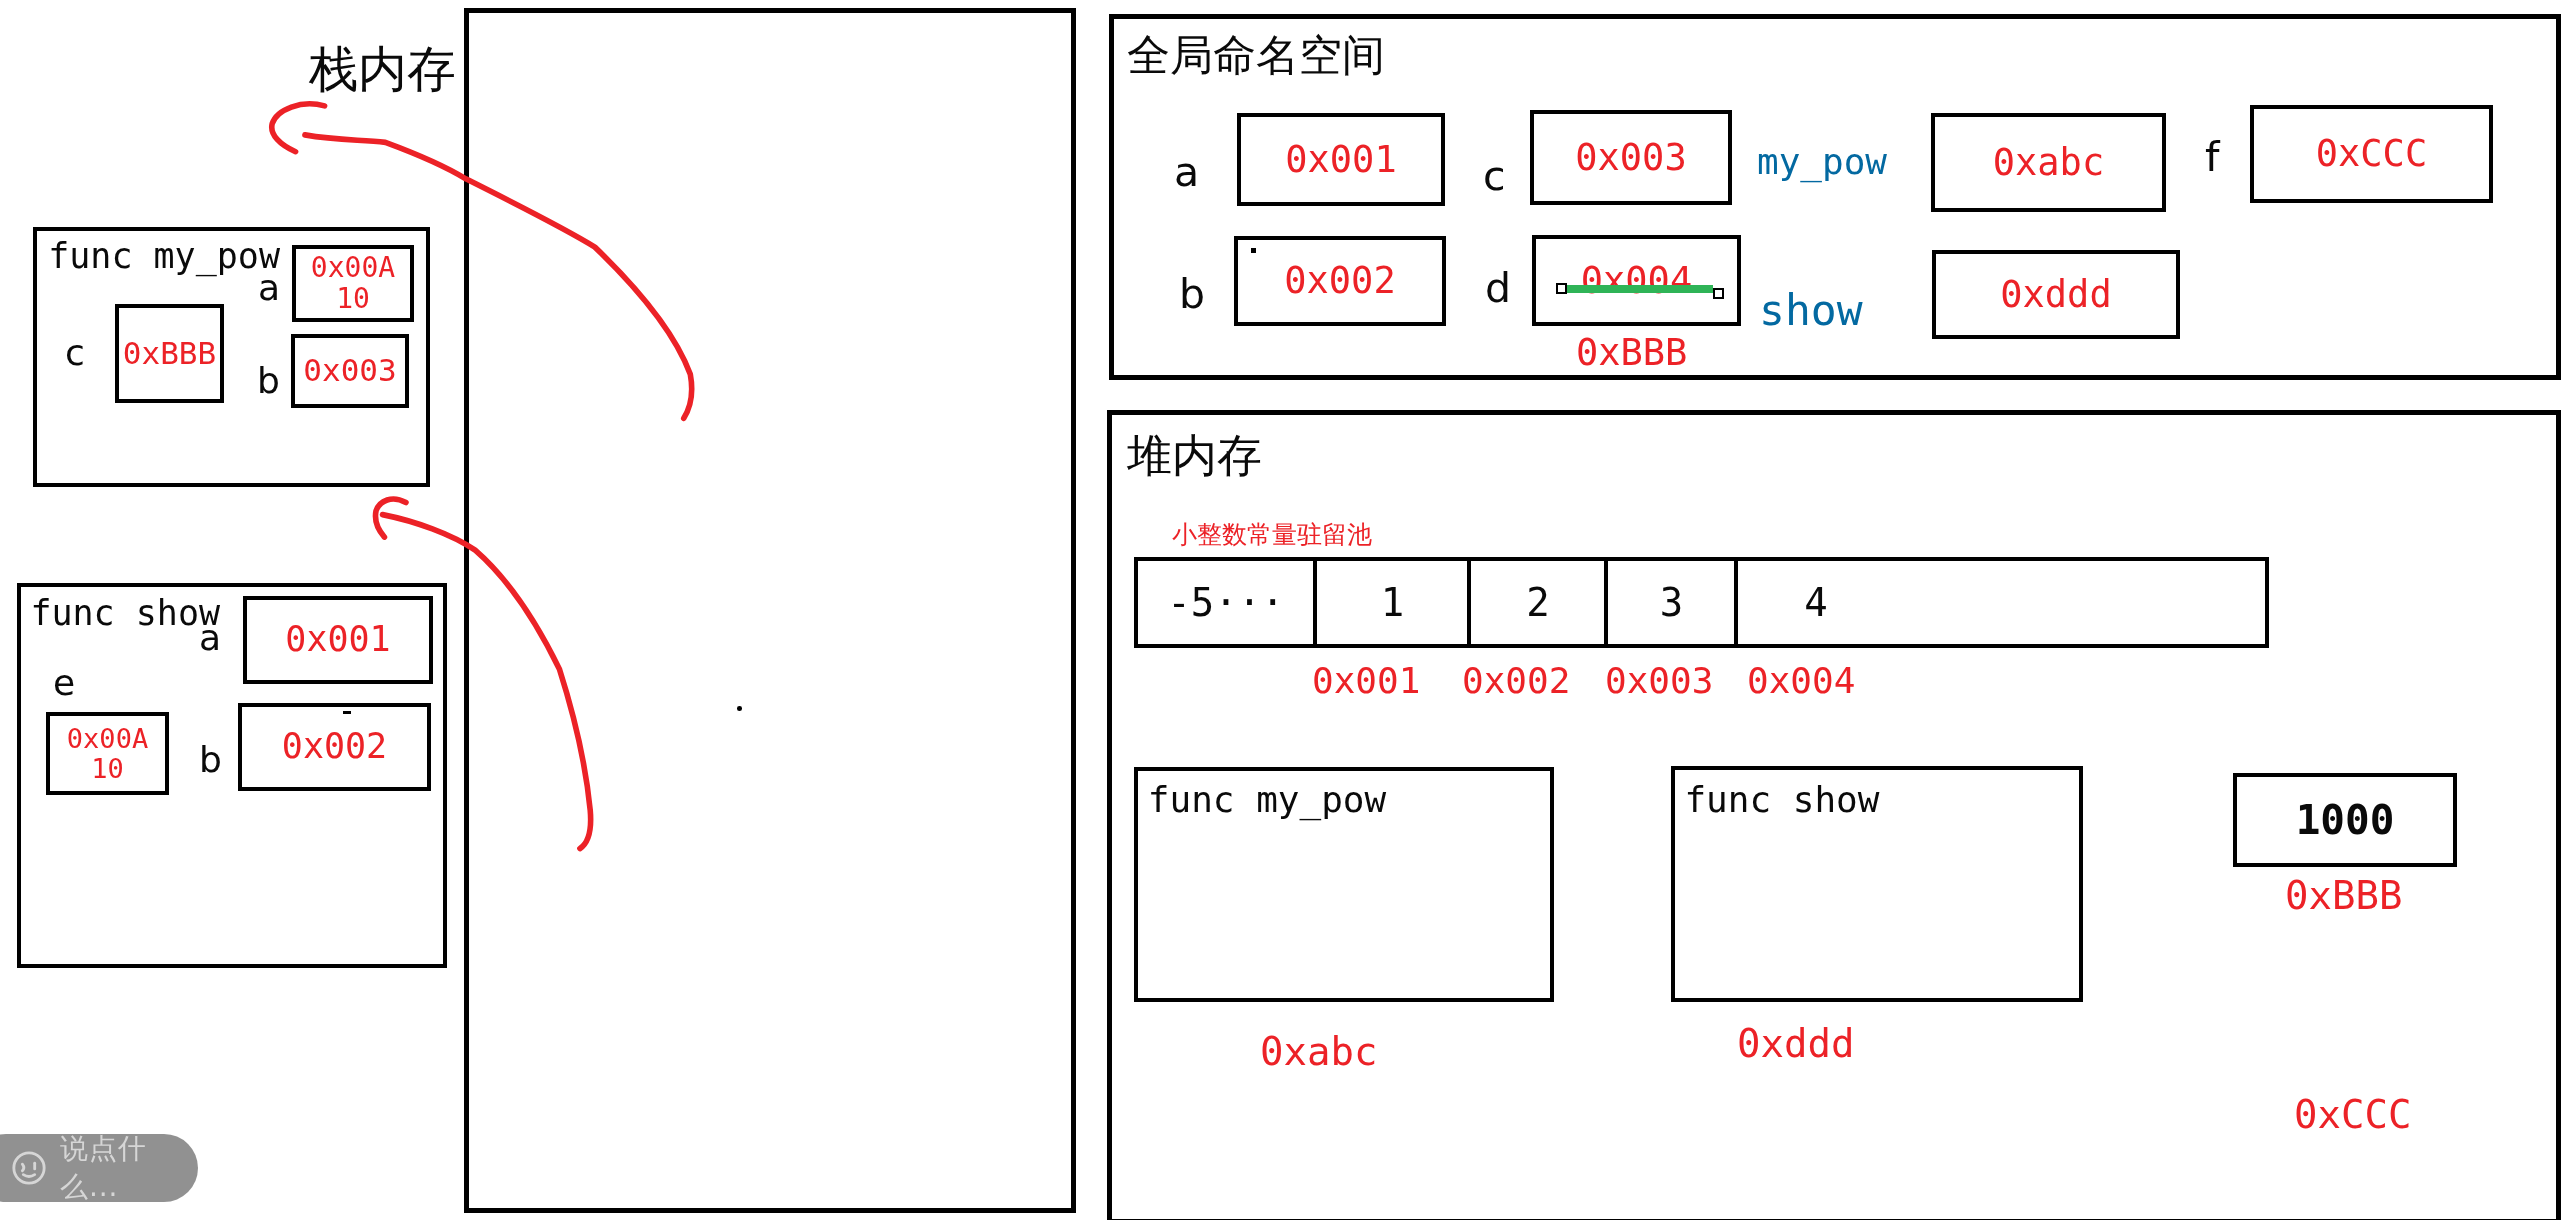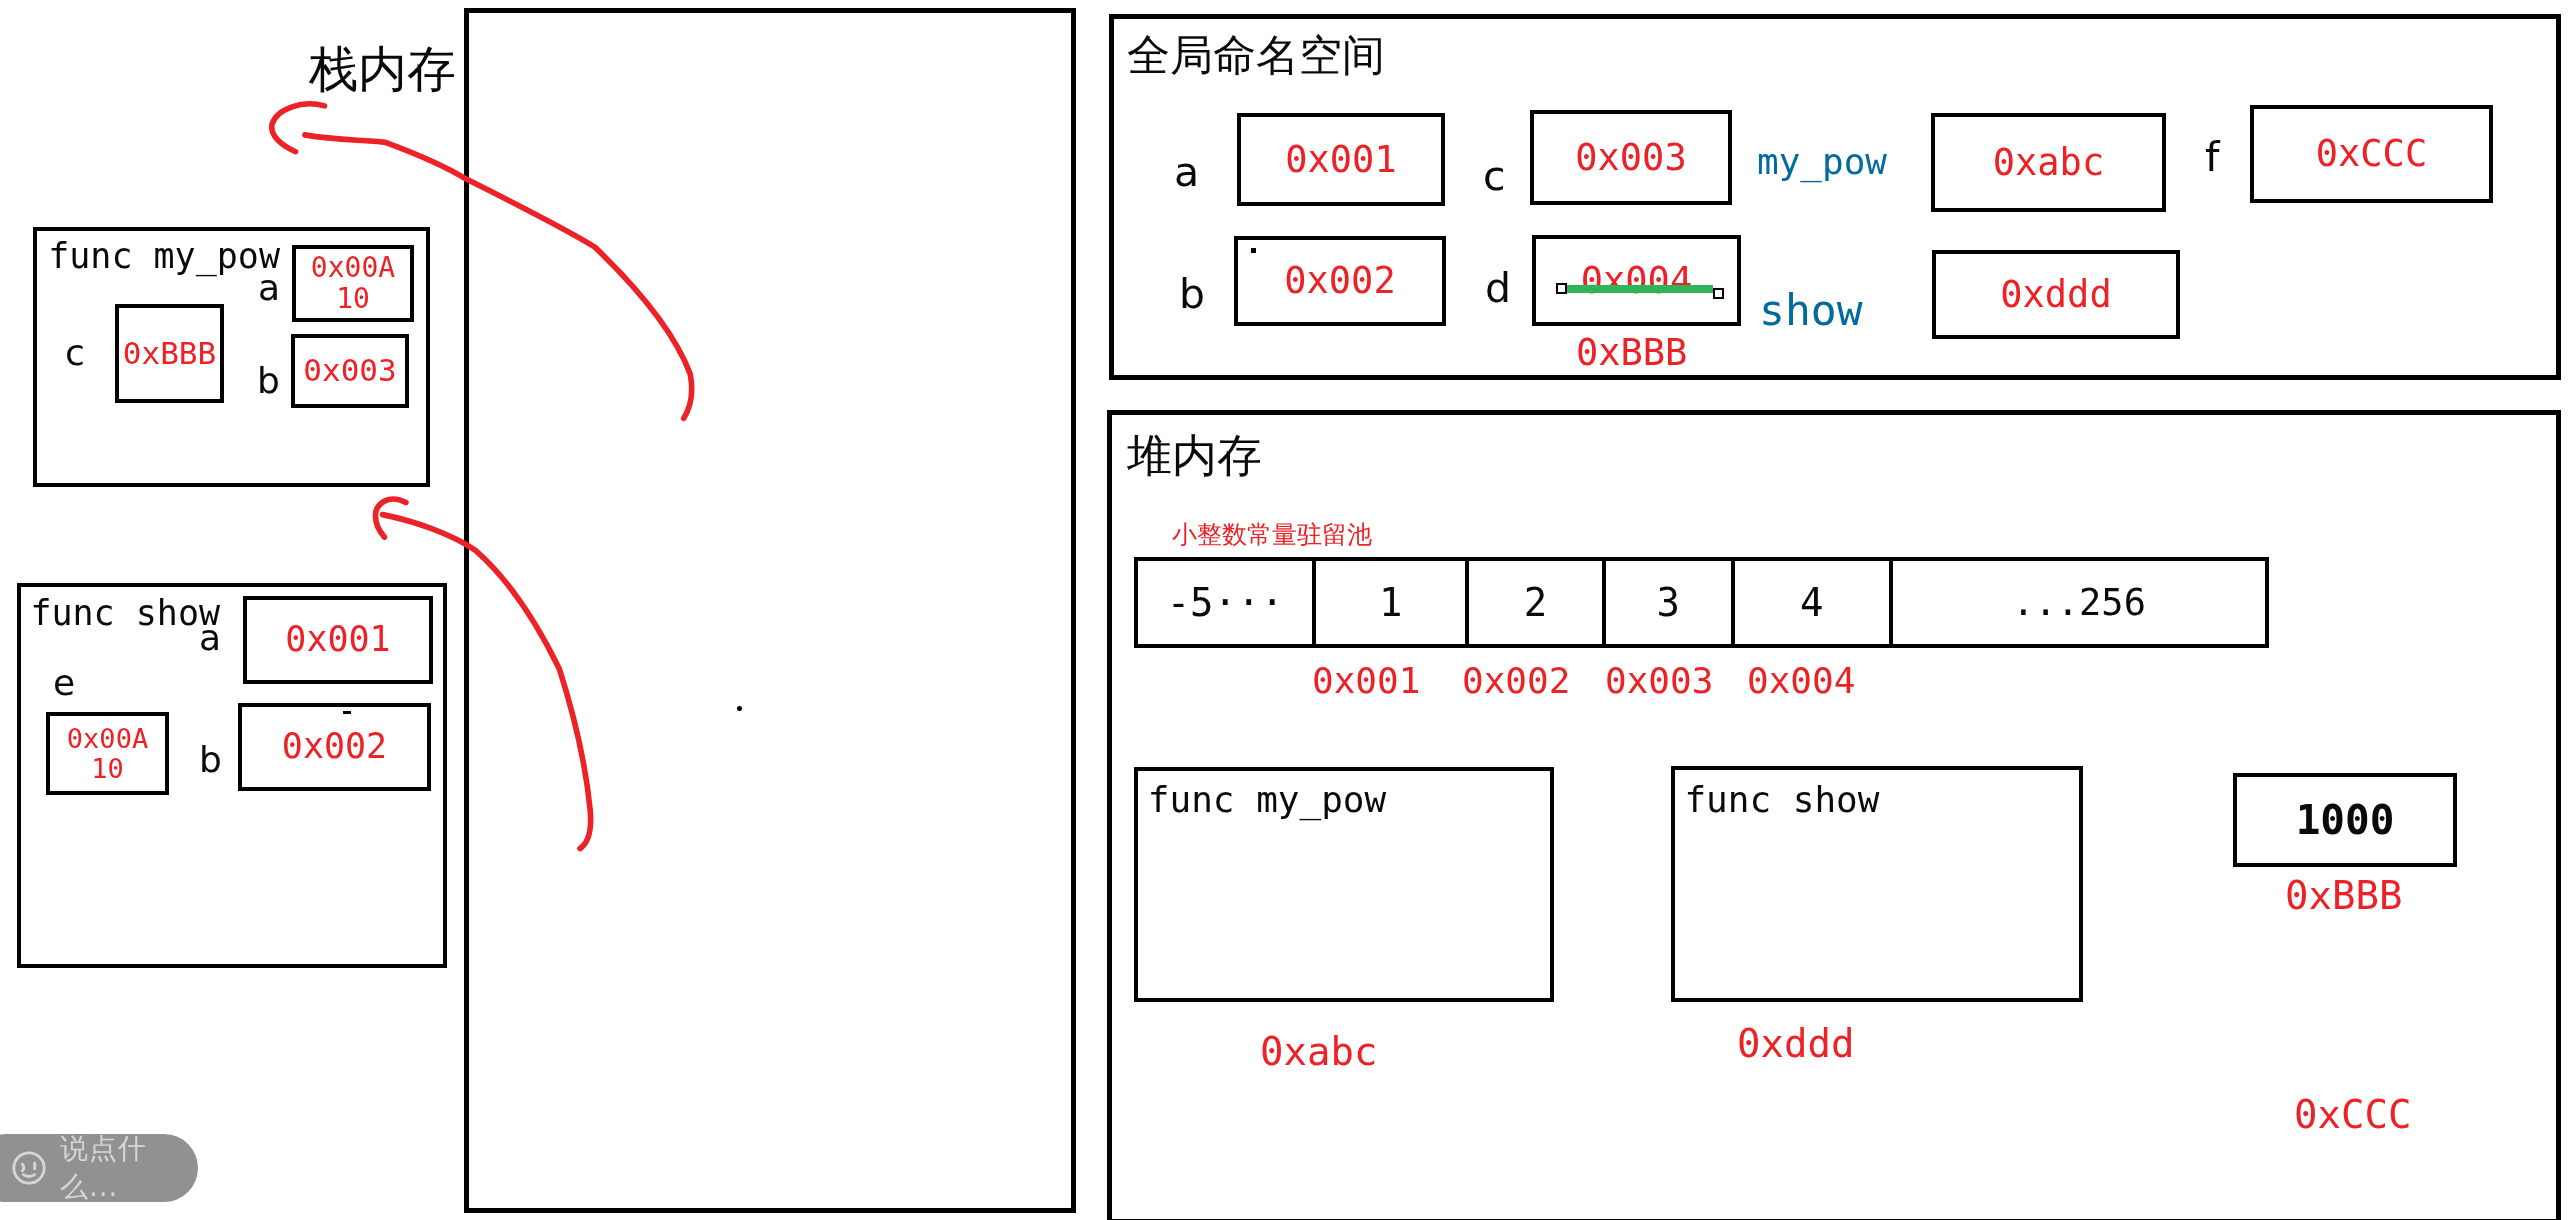--- a/index.html
+++ b/index.html
@@ -119,21 +119,20 @@
   <div class="box" style="left:1107px;top:386px;width:1454px;height:814px;margin-top:24px;">
     <div class="abs" style="left:15px;top:11.2px;font-size:45px;">堆内存</div>
     <div class="abs red" style="left:60px;top:103px;font-size:25px;">小整数常量驻留池</div>
 
     <div class="pool" style="left:22.4px;top:142px;width:1135px;height:91px;">
       <div class="cell" style="width:175px;">-5···</div>
       <div class="cell" style="width:154px;">1</div>
       <div class="cell" style="width:137px;">2</div>
       <div class="cell" style="width:130px;">3</div>
       <div class="cell" style="width:159px;">4</div>
-      <div class="cell" style="width:379px;font-size:37px;">...256</div>
     </div>
     <div class="raddr" style="left:200px;top:245px;font-size:36px;">0x001</div>
     <div class="raddr" style="left:350px;top:245px;font-size:36px;">0x002</div>
     <div class="raddr" style="left:493px;top:245px;font-size:36px;">0x003</div>
     <div class="raddr" style="left:635px;top:245px;font-size:36px;">0x004</div>
 
     <div class="ibox" style="left:22.4px;top:352px;width:420px;height:235px;align-items:flex-start;justify-content:flex-start;">
       <span class="mono" style="font-size:36px;margin:7.5px 0 0 9.4px;">func my_pow</span>
     </div>
     <div class="raddr" style="left:148px;top:614px;font-size:39px;">0xabc</div>

